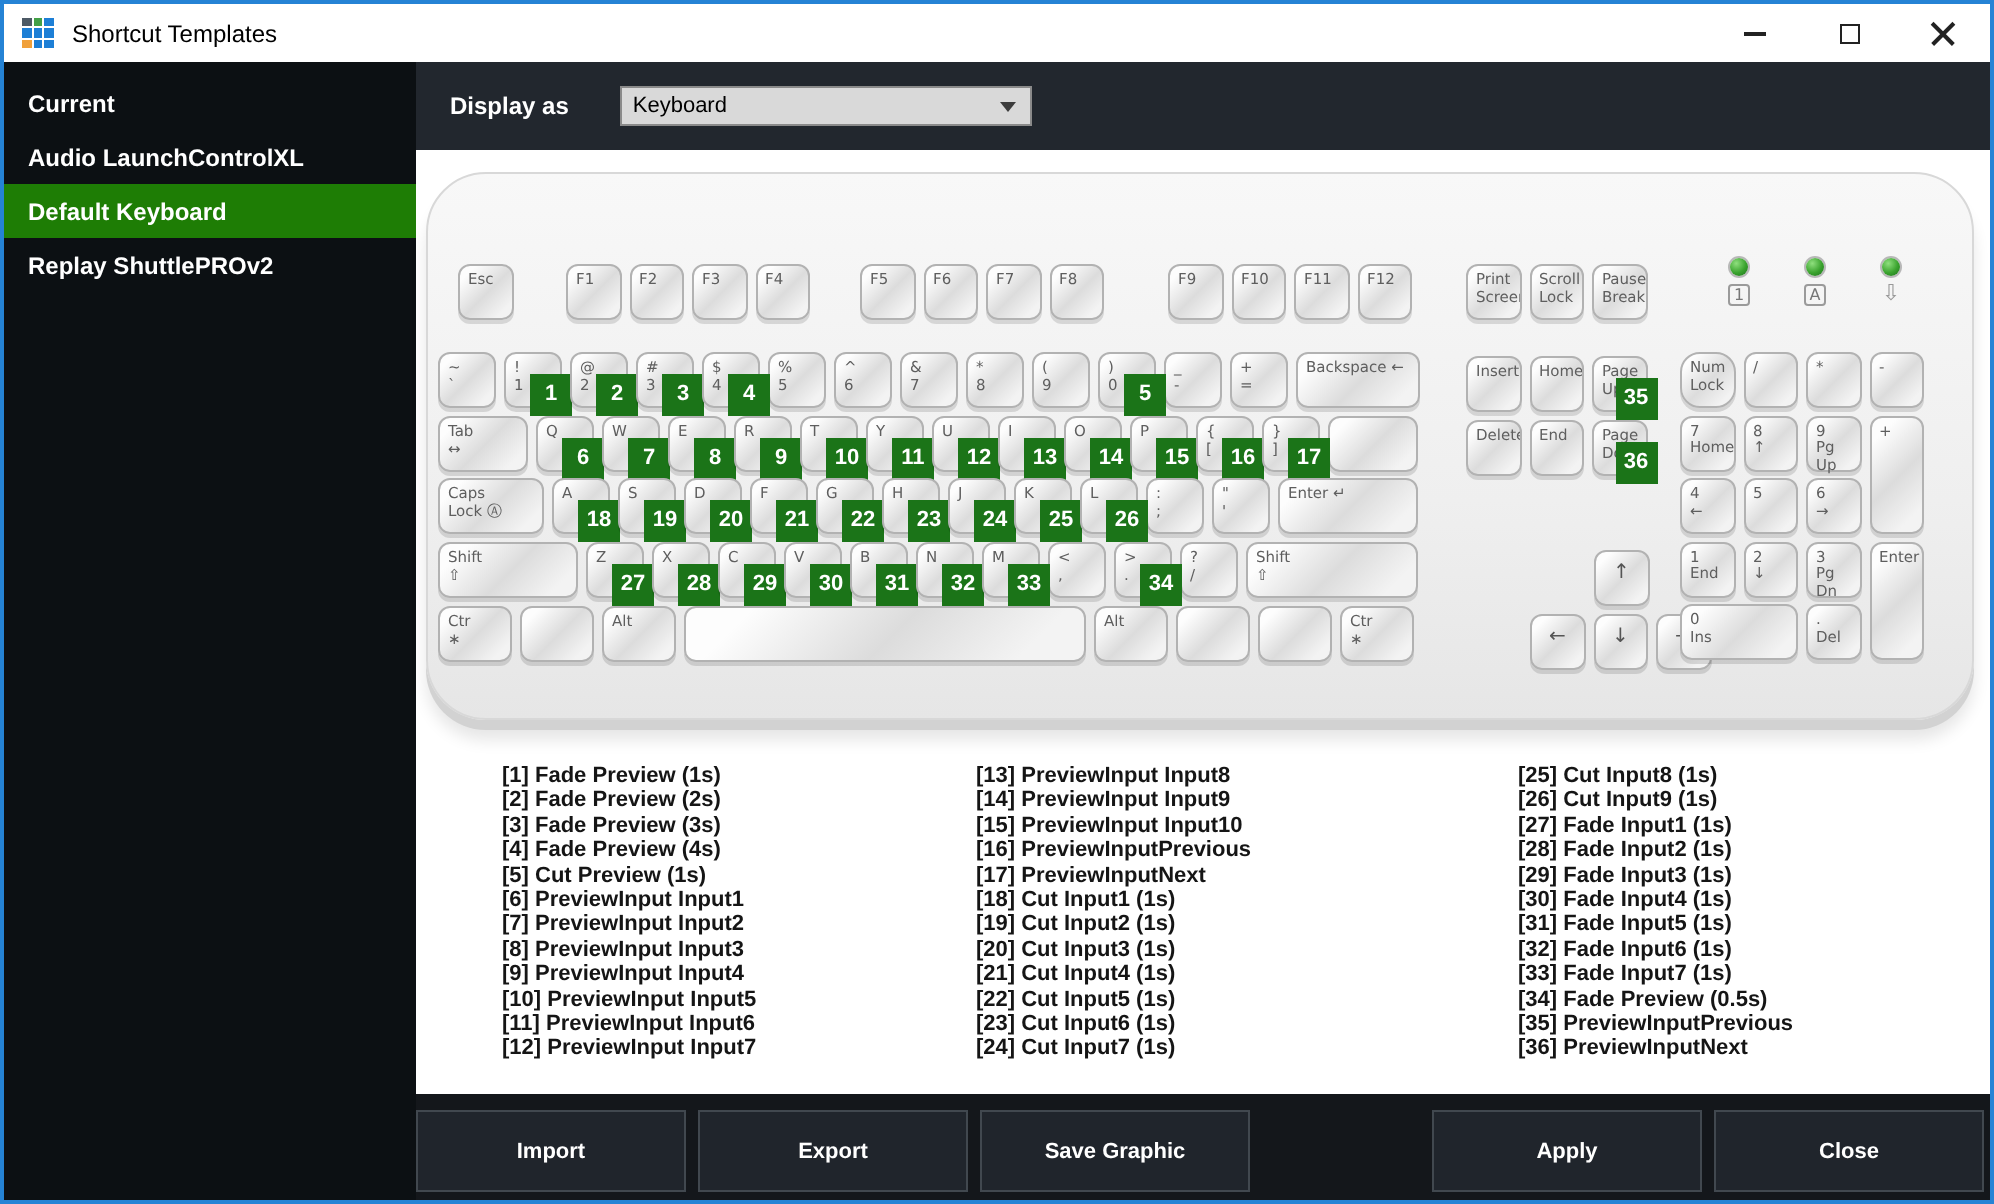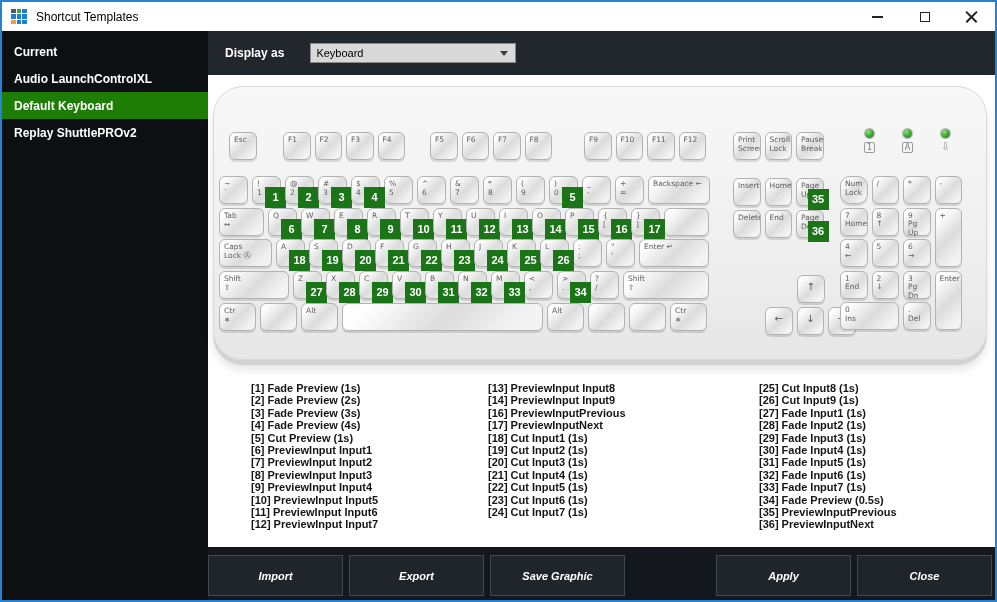--- a/index.html
+++ b/index.html
@@ -55,21 +55,21 @@
            line-height:10px;text-align:center;color:#777;box-sizing:border-box;font-family:"DejaVu Sans",sans-serif;}
   .led-glyph{margin-top:2px;font-size:11px;line-height:13px;color:#999;font-family:"DejaVu Sans",sans-serif;}
   
   .leg-col{position:absolute;top:307px;width:230px;}
   .leg-col:nth-child(1){left:43px;}
   .leg-col:nth-child(2){left:280px;}
   .leg-col:nth-child(3){left:551px;}
   .leg-line{font-size:11px;font-weight:bold;line-height:12.4px;color:#151515;white-space:nowrap;}
   
   .footer{height:53px;flex:none;background:#14171b;display:flex;align-items:flex-start;padding:8px 3px 0 0;box-sizing:border-box;}
-  .fgroup{display:flex;gap:6px;font-style:italic;}
+  .fgroup{display:flex;gap:6px;}
   .fspacer{flex:1;}
   .fbtn{width:135px;height:41px;background:#20252c;border:1px solid #41484f;box-sizing:border-box;color:#fff;
         font-size:11px;font-weight:bold;display:flex;align-items:center;justify-content:center;cursor:default;}
 </style>
 </head>
 <body>
 
 <div class="win">
   <div class="titlebar">
     <div class="appicon" id="appicon">
@@ -562,20 +562,21 @@
               <div class="leg-line">[7] PreviewInput Input2</div>
               <div class="leg-line">[8] PreviewInput Input3</div>
               <div class="leg-line">[9] PreviewInput Input4</div>
               <div class="leg-line">[10] PreviewInput Input5</div>
               <div class="leg-line">[11] PreviewInput Input6</div>
               <div class="leg-line">[12] PreviewInput Input7</div>
             </div>
           <div class="leg-col">
               <div class="leg-line">[13] PreviewInput Input8</div>
               <div class="leg-line">[14] PreviewInput Input9</div>
+              <div class="leg-line">[15] PreviewInput Input10</div>
               <div class="leg-line">[16] PreviewInputPrevious</div>
               <div class="leg-line">[17] PreviewInputNext</div>
               <div class="leg-line">[18] Cut Input1 (1s)</div>
               <div class="leg-line">[19] Cut Input2 (1s)</div>
               <div class="leg-line">[20] Cut Input3 (1s)</div>
               <div class="leg-line">[21] Cut Input4 (1s)</div>
               <div class="leg-line">[22] Cut Input5 (1s)</div>
               <div class="leg-line">[23] Cut Input6 (1s)</div>
               <div class="leg-line">[24] Cut Input7 (1s)</div>
             </div>

